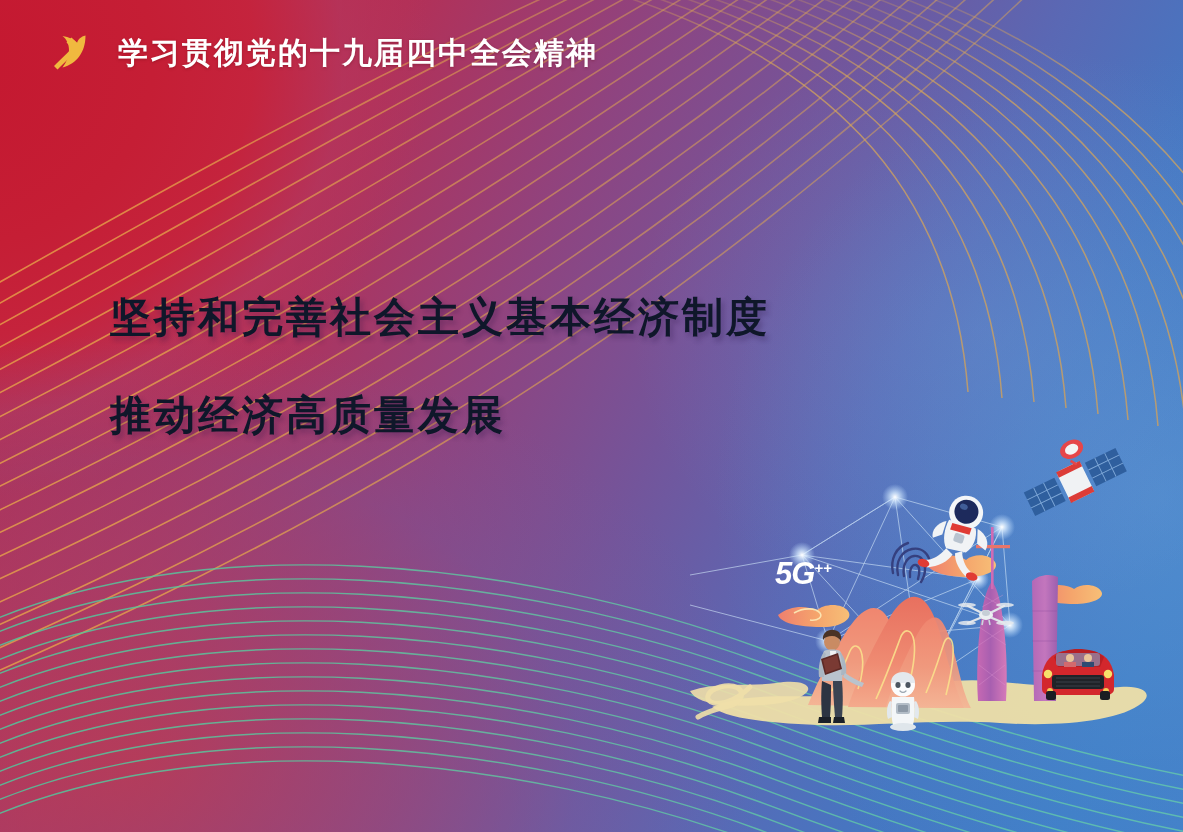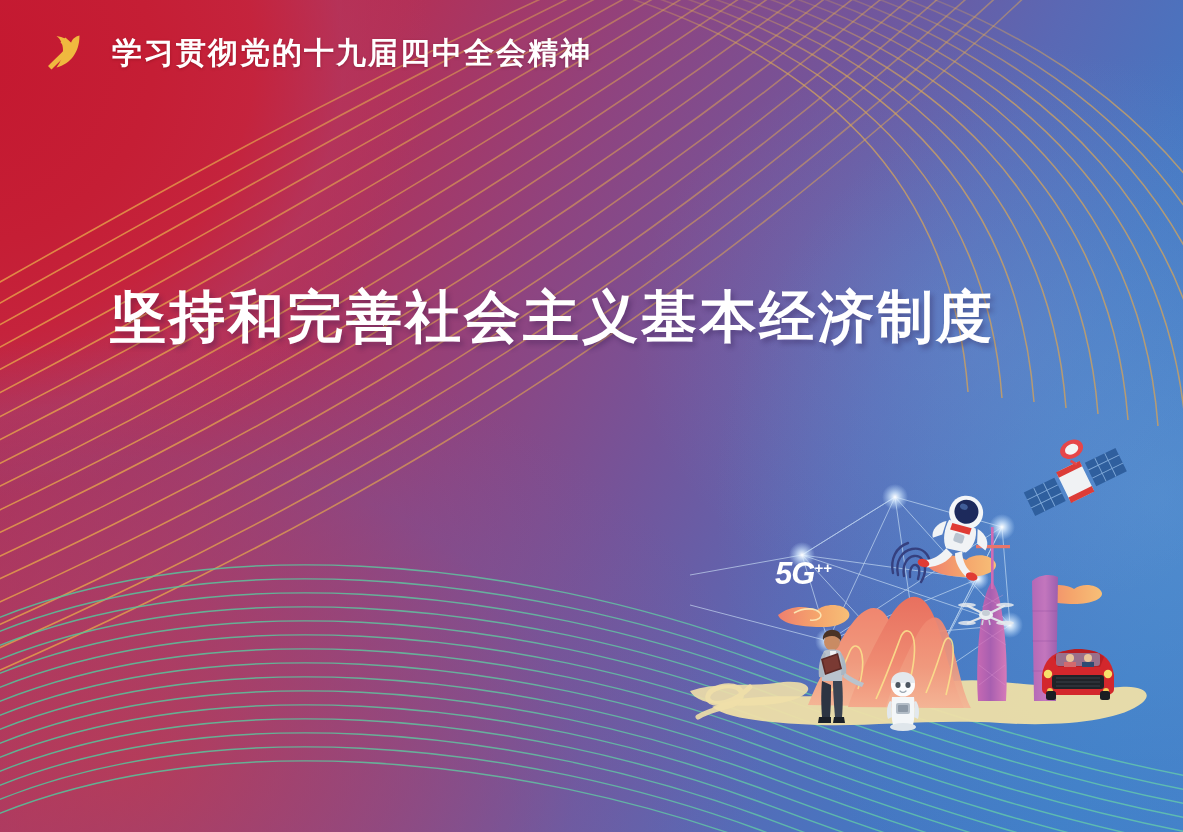--- a/index.html
+++ b/index.html
@@ -45,21 +45,21 @@
       rgba(108,160,216,0.40) 0%, rgba(88,140,205,0.22) 45%,
       rgba(70,128,200,0.0) 72%);
   }
   .bg-blue-sheen2 {
     background: radial-gradient(ellipse 500px 420px at 980px 330px,
       rgba(120,165,220,0.22) 0%, rgba(90,140,205,0.0) 70%);
   }
 
   
   .header {
-    position: absolute; left: 4px; top: 0;
+    position: absolute; left: 10px; top: 0;
     width: 660px; height: 106px;
     display: flex; align-items: center;
     padding-left: 34px;
     z-index: 30;
   }
   .emblem { width: 54px; height: 54px; flex: 0 0 54px; }
   .header-title {
     margin-left: 20px;
     color: #ffffff;
     font-size: 30px;
@@ -69,22 +69,22 @@
     text-shadow: 0 1px 3px rgba(90,0,12,0.35);
   }
 
   
   .title-block {
     position: absolute;
     left: 110px; top: 268px;
     z-index: 30;
   }
   .title-line {
-    color: #ffffff;
-    font-size: 56px;
+    color: #0f172a;
+    font-size: 41px;
     font-weight: bold;
     letter-spacing: 3px;
     line-height: 98px;
     white-space: nowrap;
     text-shadow: 3px 4px 5px rgba(40,20,70,0.30);
   }
 
   
   .illus {
     position: absolute;
@@ -209,20 +209,21 @@
         <path d="M13.5 43.5 L 16.5 40.5 L 35 22.5 L 31.5 19 L 13 37 L 10 40 Z"></path>
 
         <path d="M27.5 11.5 L 38 21.5 L 33 26.5 L 22.5 16.5 Z"></path>
       </g>
     </svg>
     <div class="header-title">学习贯彻党的十九届四中全会精神</div>
   </div>
 
   <div class="title-block">
     <div class="title-line">坚持和完善社会主义基本经济制度</div>
+    <div class="title-line">推动经济高质量发展</div>
   </div>
 
   <svg class="illus" viewBox="0 0 493 330">
     <defs>
       <linearGradient id="mtn1" x1="0" y1="0" x2="0" y2="1">
         <stop offset="0%" stop-color="#f0866f"></stop>
         <stop offset="55%" stop-color="#f09a7e"></stop>
         <stop offset="100%" stop-color="#f4b596"></stop>
       </linearGradient>
       <linearGradient id="mtn2" x1="0" y1="0" x2="0" y2="1">

